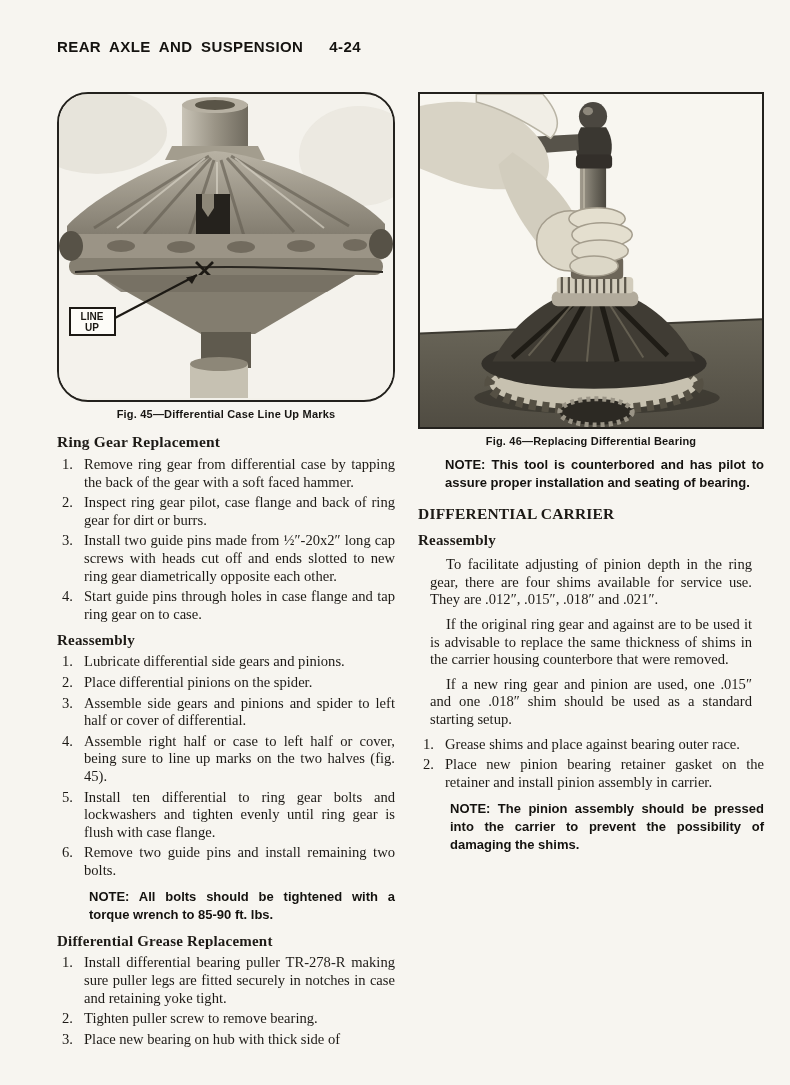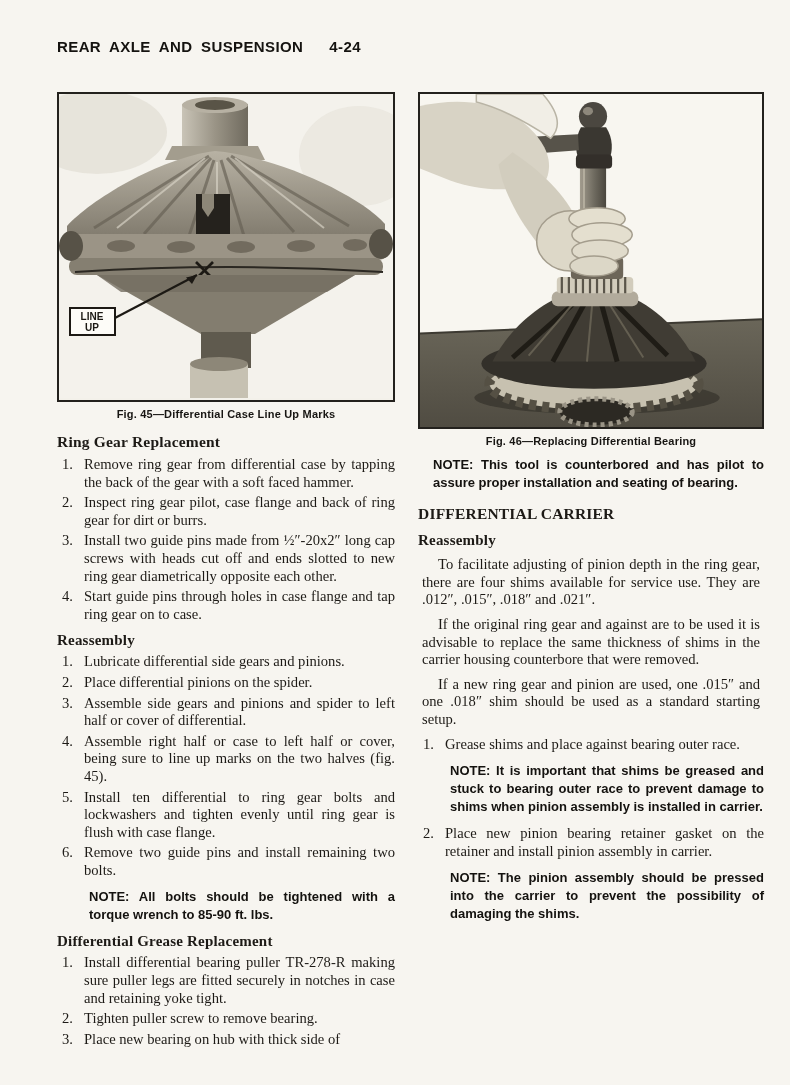--- a/index.html
+++ b/index.html
@@ -11,21 +11,21 @@
   .page-header{
     position:absolute;left:57px;top:38px;
     font-family:"Liberation Sans", sans-serif;font-weight:bold;
     font-size:15px;letter-spacing:.4px;word-spacing:4px;color:#151310;text-align:center;
   }
   .page-header .pgnum{margin-left:26px;}
   .col{position:absolute;top:92px;}
   .col-left{left:57px;width:338px;}
   .col-right{left:418px;width:346px;}
   .photo-frame{border:2px solid #23211d;background:#f3f1ea;overflow:hidden;}
-  .frame45{height:306px;}
+  .frame45{height:306px;border-radius:31px;}
   .frame46{height:333px;}
   .photo-frame svg{display:block;width:100%;height:100%;}
   .fig-caption{
     text-align:center;font-family:"Liberation Sans", sans-serif;font-weight:bold;
     font-size:11px;letter-spacing:.2px;margin-top:6px;color:#171512;
   }
   .sec-heading{
     font-size:15.5px;font-weight:bold;margin:13px 0 5px 0;letter-spacing:.2px;
   }
   .sub-heading{
@@ -33,23 +33,23 @@
   }
   .body-txt{font-size:14.6px;line-height:17.6px;}
   .list-item{display:flex;margin:3px 0;}
   .list-item .num{flex:0 0 22px;padding-left:5px;}
   .list-item .txt{flex:1;text-align:justify;}
   .note{
     font-family:"Liberation Sans", sans-serif;font-weight:bold;
     font-size:13px;line-height:18px;text-align:justify;
     margin:9px 0 9px 32px;color:#14120f;
   }
-  .para{text-align:justify;text-indent:16px;margin:7px 4px;}
+  .para{text-align:justify;text-indent:16px;margin:7px 12px;}
   .cont-para{text-align:justify;margin:13px 0 0 27px;}
-  .cont-note{margin-left:15px;}
+  .cont-note{margin-left:27px;}
 </style>
 </head>
 <body>
 
 <div class="page-header">
   <span>REAR AXLE AND SUSPENSION</span><span class="pgnum">4-24</span>
 </div>
 
 <div class="col col-left">
 
@@ -277,21 +277,20 @@
     <div class="sub-heading">Reassembly</div>
 
     <p class="para">To facilitate adjusting of pinion depth in the ring gear, there are four shims available for service use. They are .012″, .015″, .018″ and .021″.</p>
     <p class="para">If the original ring gear and against are to be used it is advisable to replace the same thickness of shims in the carrier housing counterbore that were removed.</p>
     <p class="para">If a new ring gear and pinion are used, one .015″ and one .018″ shim should be used as a standard starting setup.</p>
 
     <div class="list-item">
       <span class="num">1.</span>
       <span class="txt">Grease shims and place against bearing outer race.</span>
     </div>
-    <div class="note">NOTE: It is important that shims be greased and stuck to bearing outer race to prevent damage to shims when pinion assembly is installed in carrier.</div>
 
     <div class="list-item">
       <span class="num">2.</span>
       <span class="txt">Place new pinion bearing retainer gasket on the retainer and install pinion assembly in carrier.</span>
     </div>
     <div class="note">NOTE: The pinion assembly should be pressed into the carrier to prevent the possibility of damaging the shims.</div>
   </div>
 </div>
 
 </body></html>

